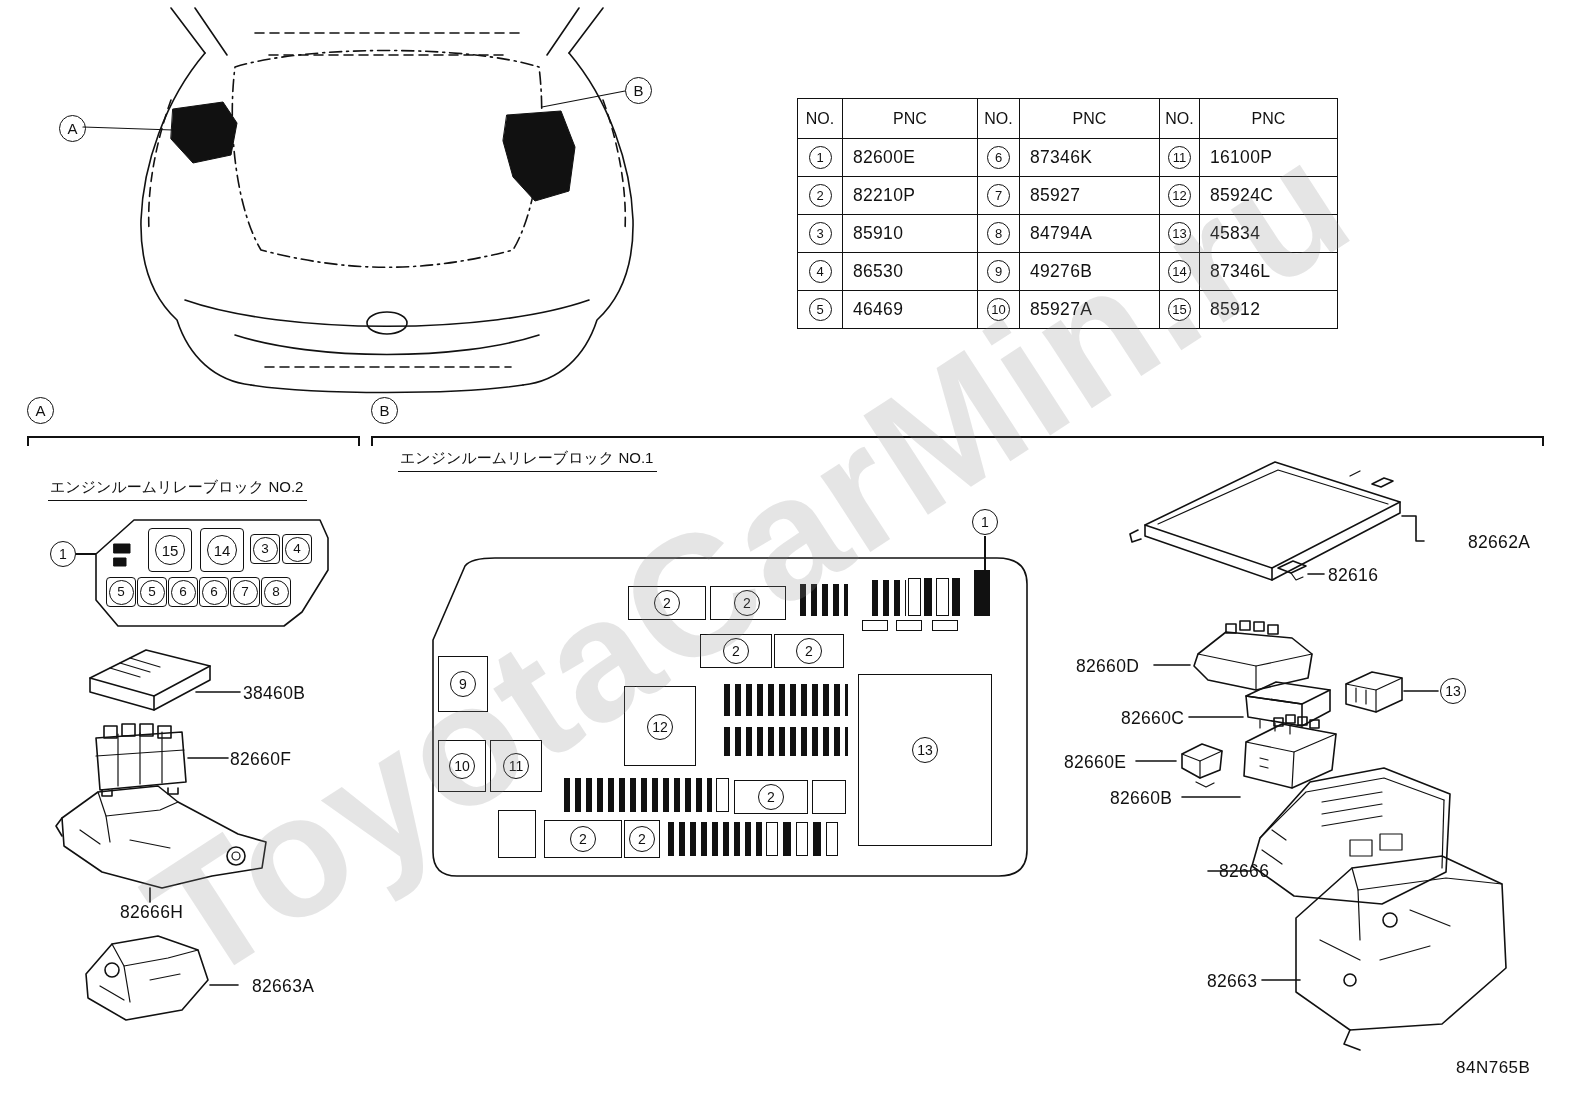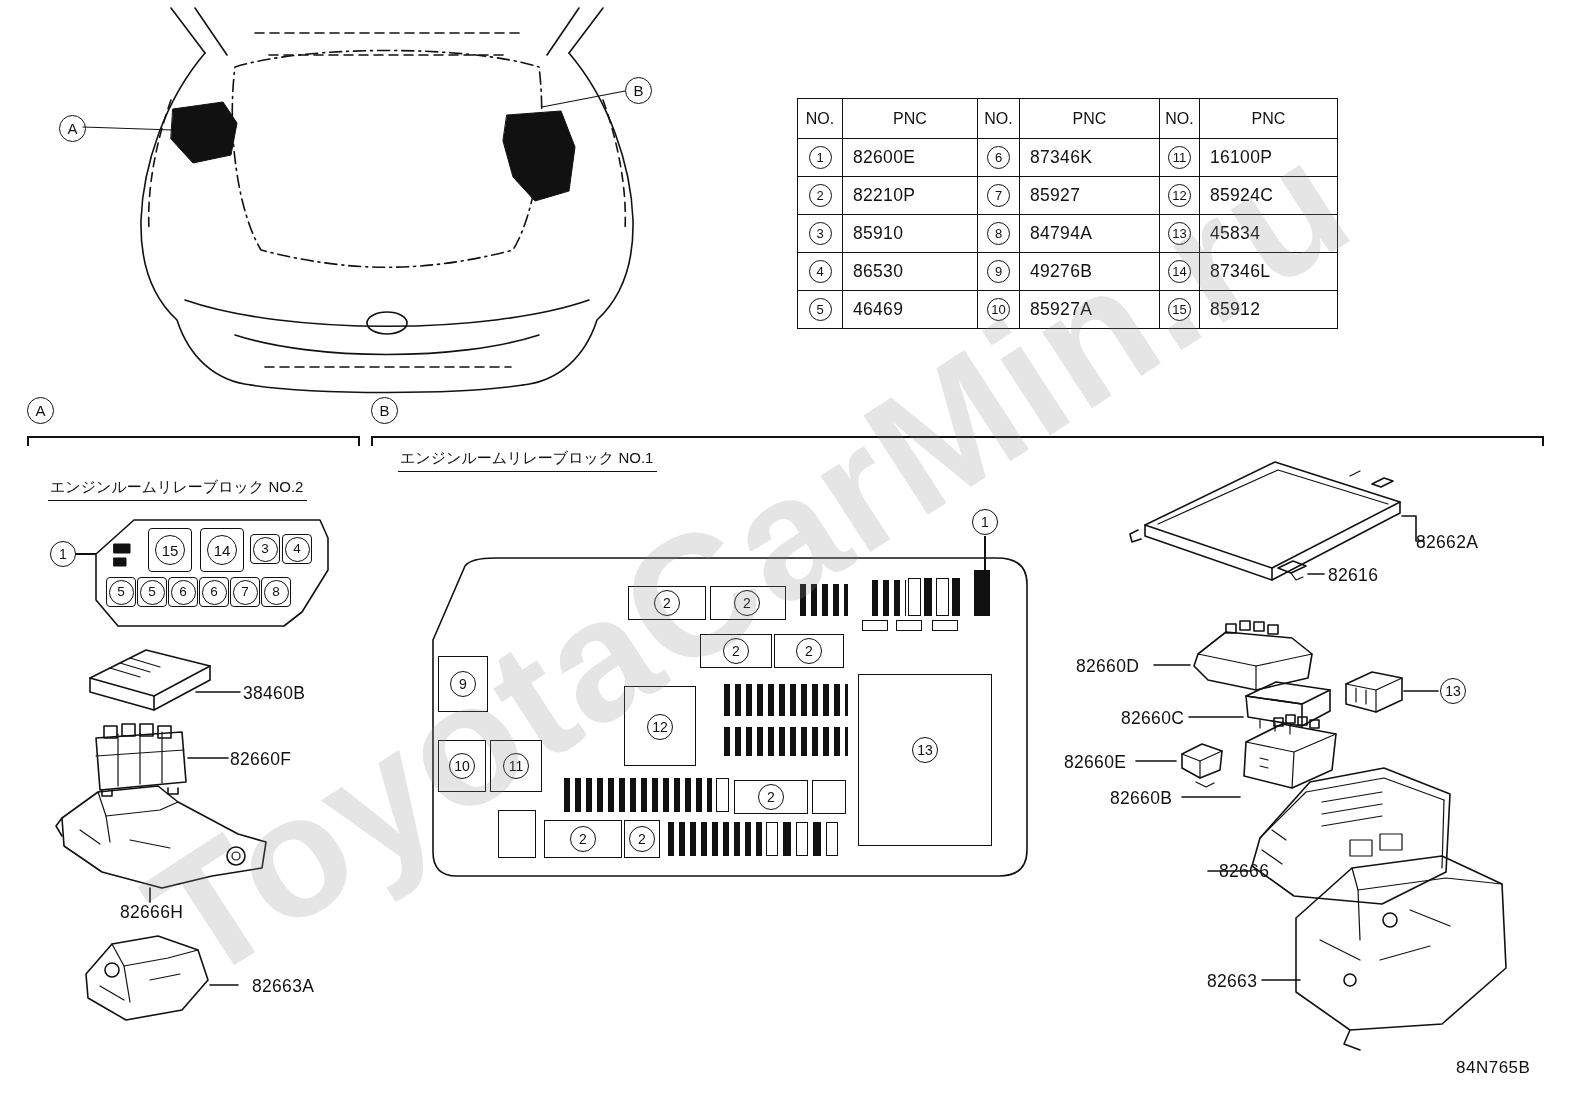--- a/index.html
+++ b/index.html
@@ -399,21 +399,21 @@
       <path class="thin" d="M270,500 l40,20"></path>
         <path class="thin" d="M330,520 l50,-14"></path>
         <path class="thin" d="M360,470 l40,16"></path>
       <circle cx="340" cy="480" r="7"></circle>
         <circle cx="300" cy="540" r="6"></circle>
       <path d="M300,590 l-6,14 l16,6"></path>
       <path d="M212,540 H250"></path>
     </g>
   </svg>
 
-  <div class="plabel" style="left:1416px;top:532px">82662A</div>
+  <div class="plabel" style="left:1468px;top:532px">82662A</div>
   <div class="plabel" style="left:1328px;top:565px">82616</div>
   <div class="plabel" style="left:1076px;top:656px">82660D</div>
   <div class="plabel" style="left:1121px;top:708px">82660C</div>
   <div class="circ c26 abs" style="left:1440px;top:678px">13</div>
   <div class="plabel" style="left:1064px;top:752px">82660E</div>
   <div class="plabel" style="left:1110px;top:788px">82660B</div>
   <div class="plabel" style="left:1219px;top:861px">82666</div>
   <div class="plabel" style="left:1207px;top:971px">82663</div>
 
   <div class="code" style="left:1456px;top:1058px">84N765B</div>

